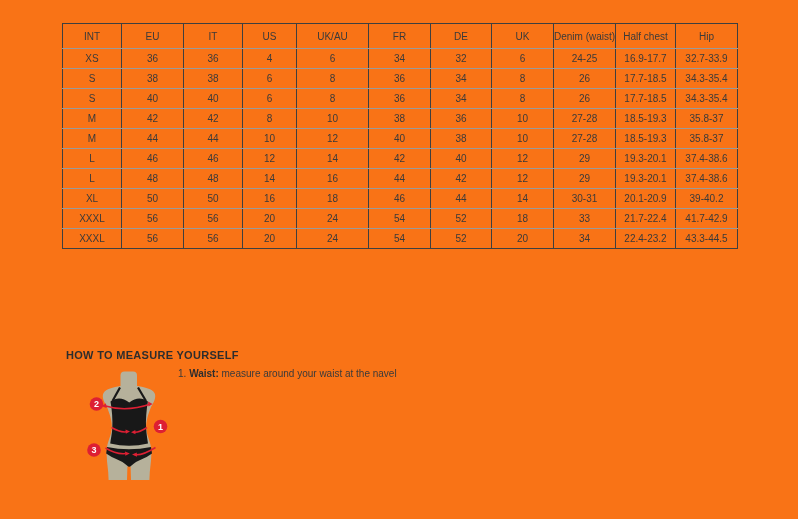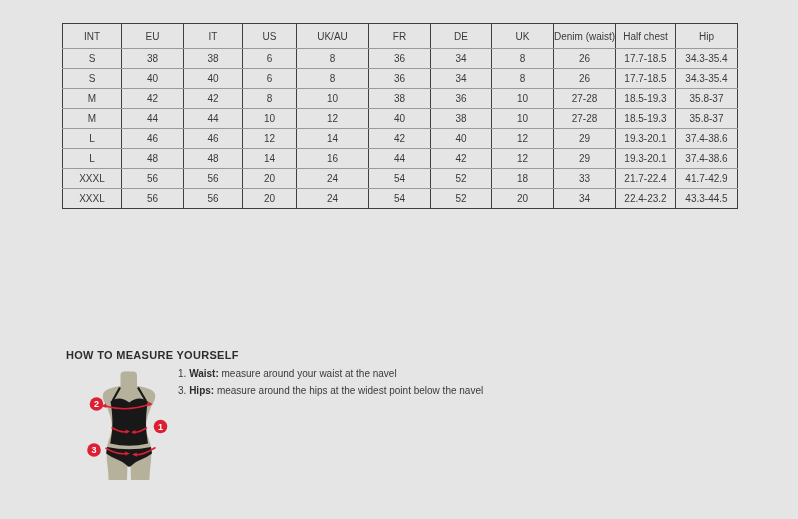--- a/index.html
+++ b/index.html
@@ -1,20 +1,20 @@
 <!DOCTYPE html>
 <html><head>
 <meta charset="utf-8">
 <style>
   * { margin:0; padding:0; box-sizing:border-box; }
   html,body { background:#ffffff; }
   .screen {
     position:relative;
     width:798px; height:519px;
-    background:#e5e5e5;
+    background:#f97316;
     font-family:"Liberation Sans", sans-serif;
     overflow:hidden;
   }
 
   
   table.size-chart {
     position:absolute; left:62px; top:23px;
     width:675px;
     border-collapse:collapse;
     table-layout:fixed;
@@ -85,20 +85,33 @@
           <th>FR</th>
           <th>DE</th>
           <th>UK</th>
           <th>Denim (waist)</th>
           <th>Half chest</th>
           <th>Hip</th>
         </tr>
       </thead>
       <tbody>
         <tr>
+          <td>XS</td>
+          <td>36</td>
+          <td>36</td>
+          <td>4</td>
+          <td>6</td>
+          <td>34</td>
+          <td>32</td>
+          <td>6</td>
+          <td>24-25</td>
+          <td>16.9-17.7</td>
+          <td>32.7-33.9</td>
+        </tr>
+        <tr>
           <td>S</td>
           <td>38</td>
           <td>38</td>
           <td>6</td>
           <td>8</td>
           <td>36</td>
           <td>34</td>
           <td>8</td>
           <td>26</td>
           <td>17.7-18.5</td>
@@ -161,20 +174,33 @@
           <td>48</td>
           <td>48</td>
           <td>14</td>
           <td>16</td>
           <td>44</td>
           <td>42</td>
           <td>12</td>
           <td>29</td>
           <td>19.3-20.1</td>
           <td>37.4-38.6</td>
+        </tr>
+        <tr>
+          <td>XL</td>
+          <td>50</td>
+          <td>50</td>
+          <td>16</td>
+          <td>18</td>
+          <td>46</td>
+          <td>44</td>
+          <td>14</td>
+          <td>30-31</td>
+          <td>20.1-20.9</td>
+          <td>39-40.2</td>
         </tr>
         <tr>
           <td>XXXL</td>
           <td>56</td>
           <td>56</td>
           <td>20</td>
           <td>24</td>
           <td>54</td>
           <td>52</td>
           <td>18</td>
@@ -266,16 +292,15 @@
       </g>
       <g>
         <circle cx="18" cy="80" r="6.8" fill="#dd1f33"></circle>
         <text x="18" y="83.2" text-anchor="middle" font-size="9" font-weight="bold" font-family="Liberation Sans, sans-serif" fill="#ffffff">3</text>
       </g>
     </svg>
   </div>
 
   <div class="steps">
       <div class="step"><span>1. </span><b>Waist:</b><span> measure around your waist at the navel</span></div>
-      <div class="step"><span>3. </span><b>Hips:</b><span> measure around the hips at the widest point below the navel</span></div>
     </div>
 
 </div>
 
 </body></html>

